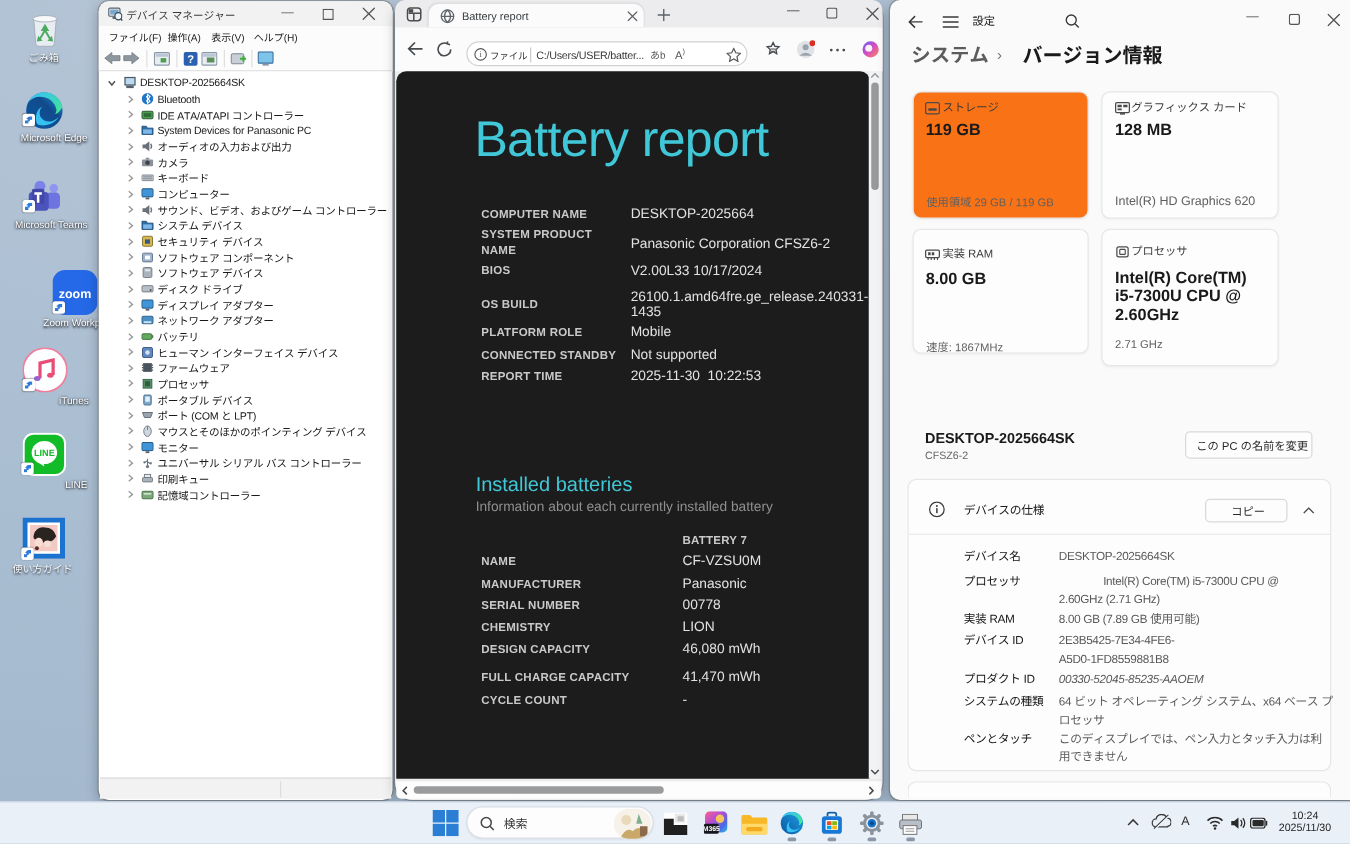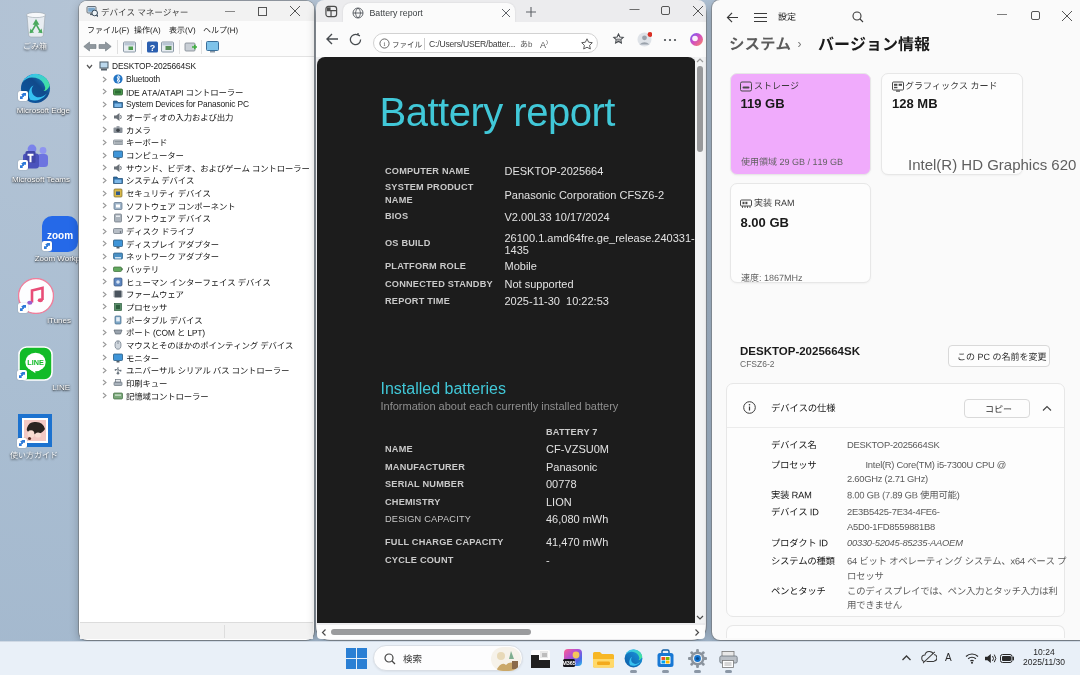--- a/index.html
+++ b/index.html
@@ -1066,21 +1066,21 @@
       <div style="position:absolute;left:64px;top:343px;font-size:11px;color:#8f8f8f;">Information about each currently installed battery</div>
       <span style="position:absolute;left:229.5px;top:369.5px;font-size:9.2px;font-weight:bold;color:#c9c9c9;letter-spacing:.2px;white-space:nowrap;">BATTERY 7</span>
       <span style="position:absolute;left:68.5px;top:387px;font-size:9.2px;font-weight:bold;color:#c9c9c9;letter-spacing:.2px;white-space:nowrap;">NAME</span>
       <span style="position:absolute;left:229.5px;top:386px;font-size:11px;color:#e2e2e2;white-space:nowrap;">CF-VZSU0M</span>
       <span style="position:absolute;left:68.5px;top:404.5px;font-size:9.2px;font-weight:bold;color:#c9c9c9;letter-spacing:.2px;white-space:nowrap;">MANUFACTURER</span>
       <span style="position:absolute;left:229.5px;top:403.5px;font-size:11px;color:#e2e2e2;white-space:nowrap;">Panasonic</span>
       <span style="position:absolute;left:68.5px;top:422px;font-size:9.2px;font-weight:bold;color:#c9c9c9;letter-spacing:.2px;white-space:nowrap;">SERIAL NUMBER</span>
       <span style="position:absolute;left:229.5px;top:421px;font-size:11px;color:#e2e2e2;white-space:nowrap;">00778</span>
       <span style="position:absolute;left:68.5px;top:439.5px;font-size:9.2px;font-weight:bold;color:#c9c9c9;letter-spacing:.2px;white-space:nowrap;">CHEMISTRY</span>
       <span style="position:absolute;left:229.5px;top:438.5px;font-size:11px;color:#e2e2e2;white-space:nowrap;">LION</span>
-      <span style="position:absolute;left:68.5px;top:457px;font-size:9.2px;font-weight:normal;color:#c9c9c9;letter-spacing:.2px;white-space:nowrap;">DESIGN CAPACITY</span>
+      <span style="position:absolute;left:68.5px;top:457px;font-size:9.2px;font-weight:bold;color:#c9c9c9;letter-spacing:.2px;white-space:nowrap;">DESIGN CAPACITY</span>
       <span style="position:absolute;left:229.5px;top:456px;font-size:11px;color:#e2e2e2;white-space:nowrap;">46,080 mWh</span>
       <span style="position:absolute;left:68.5px;top:480px;font-size:9.2px;font-weight:bold;color:#c9c9c9;letter-spacing:.2px;white-space:nowrap;">FULL CHARGE CAPACITY</span>
       <span style="position:absolute;left:229.5px;top:479px;font-size:11px;color:#e2e2e2;white-space:nowrap;">41,470 mWh</span>
       <span style="position:absolute;left:68.5px;top:498px;font-size:9.2px;font-weight:bold;color:#c9c9c9;letter-spacing:.2px;white-space:nowrap;">CYCLE COUNT</span>
       <span style="position:absolute;left:229.5px;top:497px;font-size:11px;color:#e2e2e2;white-space:nowrap;">-</span>
     </div>
 </div>
 <div class="win" id="set" style="left:711.5px;top:0;width:372px;height:639.5px;background:#fafafa;border-radius:8px 0 0 8px;">
 <svg width="13" height="11" viewBox="0 0 14 12" style="position:absolute;left:14px;top:12px;">
       <path d="M6.5 1 L1.5 6 L6.5 11 M1.5 6 H13" stroke="#3a3a3a" stroke-width="1.3" fill="none"></path>
@@ -1118,21 +1118,21 @@
       <g fill="#1a1a1a" transform="translate(0,15.91) scale(16.0)">
         <use href="#gN98" x="0.0000"></use>
         <use href="#gN99" x="1.0000"></use>
         <use href="#gN100" x="2.0000"></use>
         <use href="#gN101" x="3.0000"></use>
         <use href="#gN102" x="4.0000"></use>
         <use href="#gN103" x="5.0000"></use>
         <use href="#gN104" x="6.0000"></use>
       </g>
     </svg>
-<div style="position:absolute;left:18px;top:73px;width:141.5px;height:101.5px;background:#f0abfc;border:1px solid #e7e7e7;border-radius:7px;box-shadow:0 1px 2px rgba(0,0,0,.04);">
+<div style="position:absolute;left:18px;top:73px;width:141.5px;height:101.5px;background:#f97316;border:1px solid #e7e7e7;border-radius:7px;box-shadow:0 1px 2px rgba(0,0,0,.04);">
       <svg width="12" height="11" viewBox="0 0 12 11" style="position:absolute;left:9.5px;top:7px;">
         <rect x="0.5" y="1" width="11" height="9" rx="1.5" fill="none" stroke="#4a4a4a" stroke-width="1"></rect>
         <rect x="2.5" y="5.5" width="7" height="2" rx="1" fill="#4a4a4a"></rect>
       </svg>
       <svg style="position:absolute;overflow:visible;left:23px;top:5.5px;" width="47" height="12">
         <g fill="#3a3a3a" transform="translate(0,8.95) scale(9.0)">
           <use href="#gn3" x="0.0000"></use>
           <use href="#gn32" x="1.0000"></use>
           <use href="#gn68" x="2.0000"></use>
           <use href="#gn6" x="3.0000"></use>
@@ -1175,21 +1175,21 @@
           <use href="#gn36" x="3.0000"></use>
           <use href="#gn70" x="4.0000"></use>
           <use href="#gn66" x="5.0000"></use>
           <use href="#gn3" x="6.0000"></use>
           <use href="#gn44" x="7.2778"></use>
           <use href="#gn6" x="8.2778"></use>
           <use href="#gn48" x="9.2778"></use>
         </g>
       </svg>
       <div style="position:absolute;left:10px;top:22px;font-size:13px;font-weight:bold;color:#191919;">128 MB</div>
-      <div style="position:absolute;left:26px;top:81.5px;font-size:15px;color:#5f5f5f;white-space:nowrap;">Intel(R) HD Graphics 620</div>
+      <div style="position:absolute;left:10px;top:81.5px;font-size:10px;color:#5f5f5f;white-space:nowrap;">Intel(R) HD Graphics 620</div>
     </div>
 <div style="position:absolute;left:18px;top:183px;width:141.5px;height:100px;background:#fdfdfd;border:1px solid #e7e7e7;border-radius:7px;box-shadow:0 1px 2px rgba(0,0,0,.04);">
       <svg width="12" height="11" viewBox="0 0 12 11" style="position:absolute;left:9.5px;top:14px;">
         <rect x="0.5" y="2" width="11" height="6" rx="1" fill="none" stroke="#4a4a4a" stroke-width="1"></rect>
         <path d="M2.5 8 v2 M5 8 v2 M7.5 8 v2 M10 8 v2" stroke="#4a4a4a" stroke-width=".9"></path>
         <rect x="2.5" y="3.8" width="2" height="2.4" fill="#4a4a4a"></rect>
         <rect x="5.4" y="3.8" width="2" height="2.4" fill="#4a4a4a"></rect>
       </svg>
       <svg style="position:absolute;overflow:visible;left:23px;top:12.5px;" width="42" height="12">
         <g fill="#3a3a3a" transform="translate(0,8.95) scale(9.0)">
@@ -1208,20 +1208,37 @@
           <use href="#gl118" x="2.0000"></use>
           <use href="#gl112" x="2.5557"></use>
           <use href="#gl119" x="3.1118"></use>
           <use href="#gl120" x="3.6680"></use>
           <use href="#gl121" x="4.2241"></use>
           <use href="#gl75" x="4.7803"></use>
           <use href="#gl23" x="5.6133"></use>
           <use href="#gl122" x="6.3354"></use>
         </g>
       </svg>
+    </div>
+<div style="position:absolute;left:169.5px;top:183px;width:141.5px;height:109.5px;background:#fdfdfd;border:1px solid #e7e7e7;border-radius:7px;box-shadow:0 1px 2px rgba(0,0,0,.04);">
+      <svg width="12" height="11" viewBox="0 0 12 11" style="position:absolute;left:9.5px;top:12px;">
+        <rect x="1.5" y="1.5" width="9" height="8" rx="1.5" fill="none" stroke="#4a4a4a" stroke-width="1"></rect>
+        <rect x="3.8" y="3.5" width="4.4" height="4" rx=".6" fill="none" stroke="#4a4a4a" stroke-width=".9"></rect>
+      </svg>
+      <svg style="position:absolute;overflow:visible;left:23px;top:10.5px;" width="47" height="12">
+        <g fill="#3a3a3a" transform="translate(0,8.95) scale(9.0)">
+          <use href="#gn22" x="0.0000"></use>
+          <use href="#gn33" x="1.0000"></use>
+          <use href="#gn60" x="2.0000"></use>
+          <use href="#gn70" x="3.0000"></use>
+          <use href="#gn52" x="4.0000"></use>
+        </g>
+      </svg>
+      <div style="position:absolute;left:10px;top:29.5px;font-size:13px;font-weight:bold;color:#191919;line-height:15.3px;">Intel(R) Core(TM)<br>i5-7300U CPU @<br>2.60GHz</div>
+      <div style="position:absolute;left:10px;top:85.5px;font-size:9px;color:#5f5f5f;">2.71 GHz</div>
     </div>
 <div style="position:absolute;left:28.5px;top:344.5px;font-size:11.5px;font-weight:bold;color:#1a1a1a;">DESKTOP-2025664SK</div>
 <div style="position:absolute;left:28.5px;top:358.5px;font-size:8.5px;color:#666;">CFSZ6-2</div>
 <div style="position:absolute;left:236.5px;top:345px;width:102px;height:22px;background:#fdfdfd;border:1px solid #d9d9d9;border-radius:4px;">
       <svg style="position:absolute;overflow:visible;left:8px;top:5px;" width="91" height="12">
         <g fill="#2a2a2a" transform="translate(0,8.95) scale(9.0)">
           <use href="#gn123" x="0.0000"></use>
           <use href="#gn37" x="1.0000"></use>
           <use href="#gl29" x="2.2778"></use>
           <use href="#gl73" x="2.9448"></use>
@@ -1276,21 +1293,21 @@
     <span style="position:absolute;left:135.5px;top:439.3px;font-size:9.4px;letter-spacing:-.25px;color:#595959;white-space:nowrap;">DESKTOP-2025664SK</span>
     <svg style="position:absolute;overflow:visible;left:59.5px;top:458.6px;" width="47" height="12">
       <g fill="#1a1a1a" transform="translate(0,9.25) scale(9.3)">
         <use href="#gn22" x="0.0000"></use>
         <use href="#gn33" x="0.9785"></use>
         <use href="#gn60" x="1.9570"></use>
         <use href="#gn70" x="2.9355"></use>
         <use href="#gn52" x="3.9140"></use>
       </g>
     </svg>
-    <span style="position:absolute;left:130px;top:458.6px;font-size:9.4px;letter-spacing:-.25px;color:#595959;white-space:nowrap;padding-left:24px;">Intel(R) Core(TM) i5-7300U CPU @</span>
+    <span style="position:absolute;left:147px;top:458.6px;font-size:9.4px;letter-spacing:-.25px;color:#595959;white-space:nowrap;padding-left:24px;">Intel(R) Core(TM) i5-7300U CPU @</span>
     <span style="position:absolute;left:135.5px;top:473.1px;font-size:9.4px;letter-spacing:-.25px;color:#595959;white-space:nowrap;">2.60GHz (2.71 GHz)</span>
     <svg style="position:absolute;overflow:visible;left:59.5px;top:489.3px;" width="42" height="12">
       <g fill="#1a1a1a" transform="translate(0,9.25) scale(9.3)">
         <use href="#gn113" x="0.0000"></use>
         <use href="#gn114" x="0.9785"></use>
         <use href="#gl115" x="2.2133"></use>
         <use href="#gl17" x="2.9140"></use>
         <use href="#gl75" x="3.5595"></use>
       </g>
     </svg>

